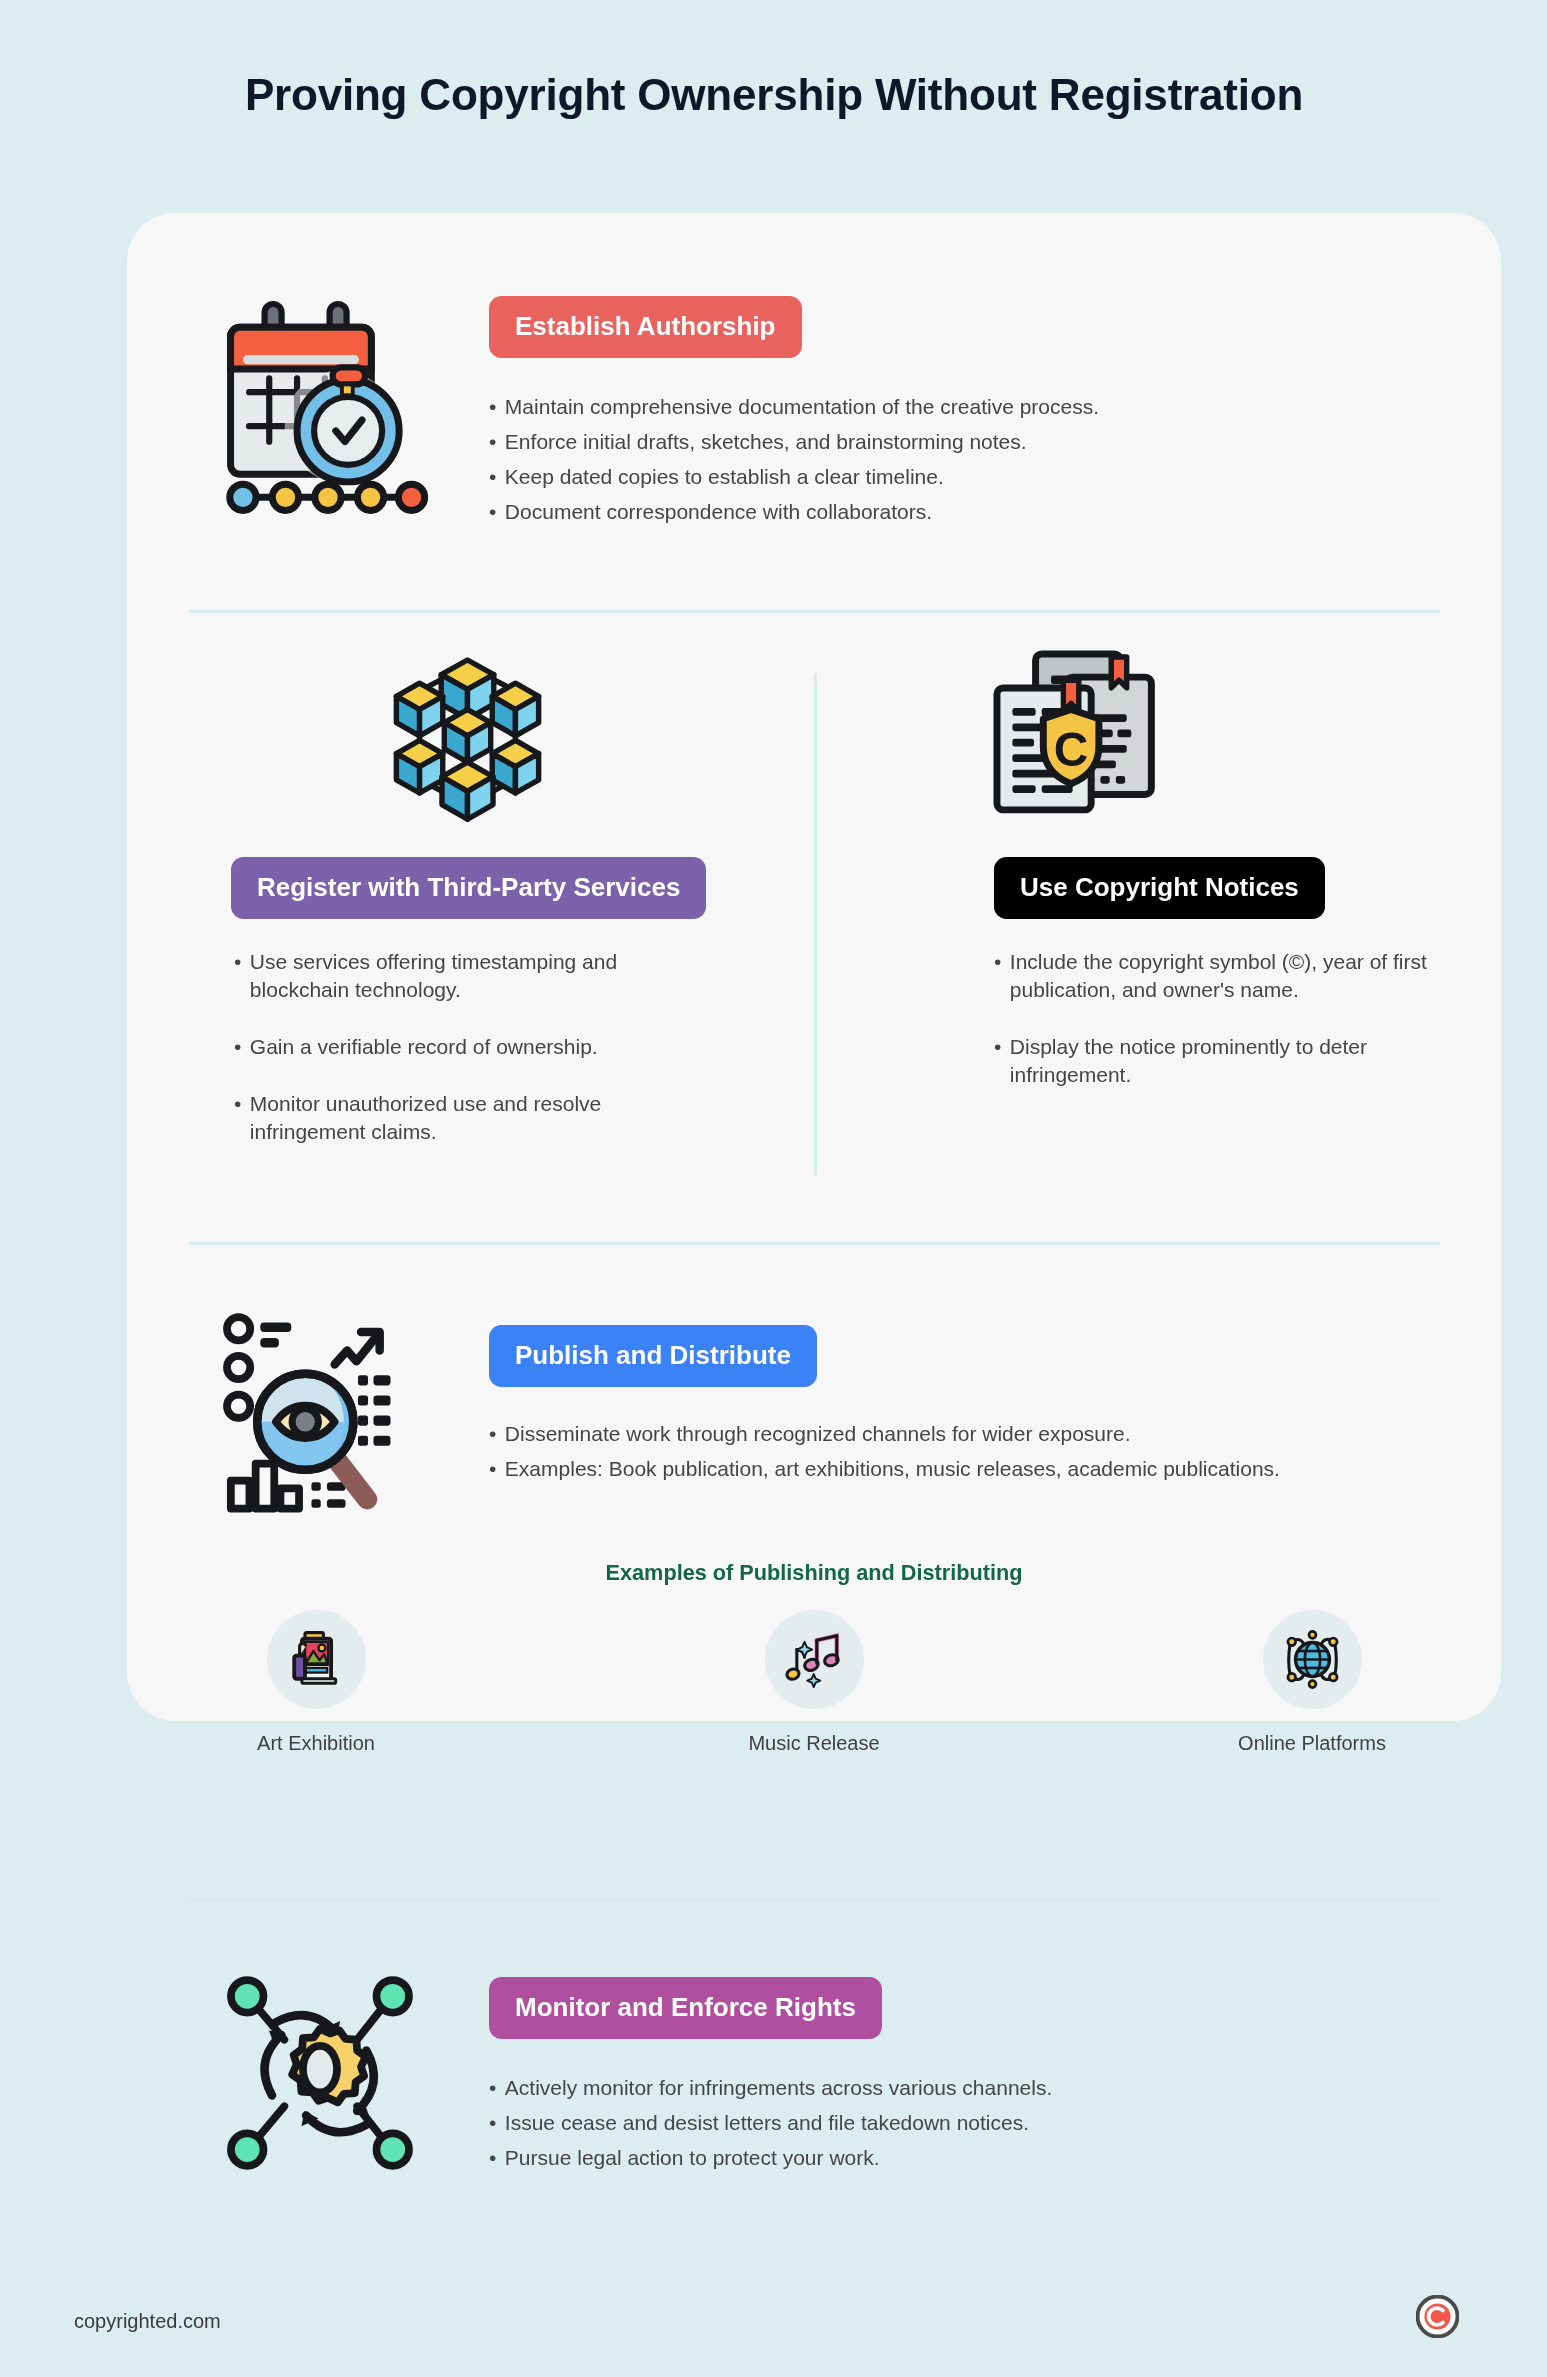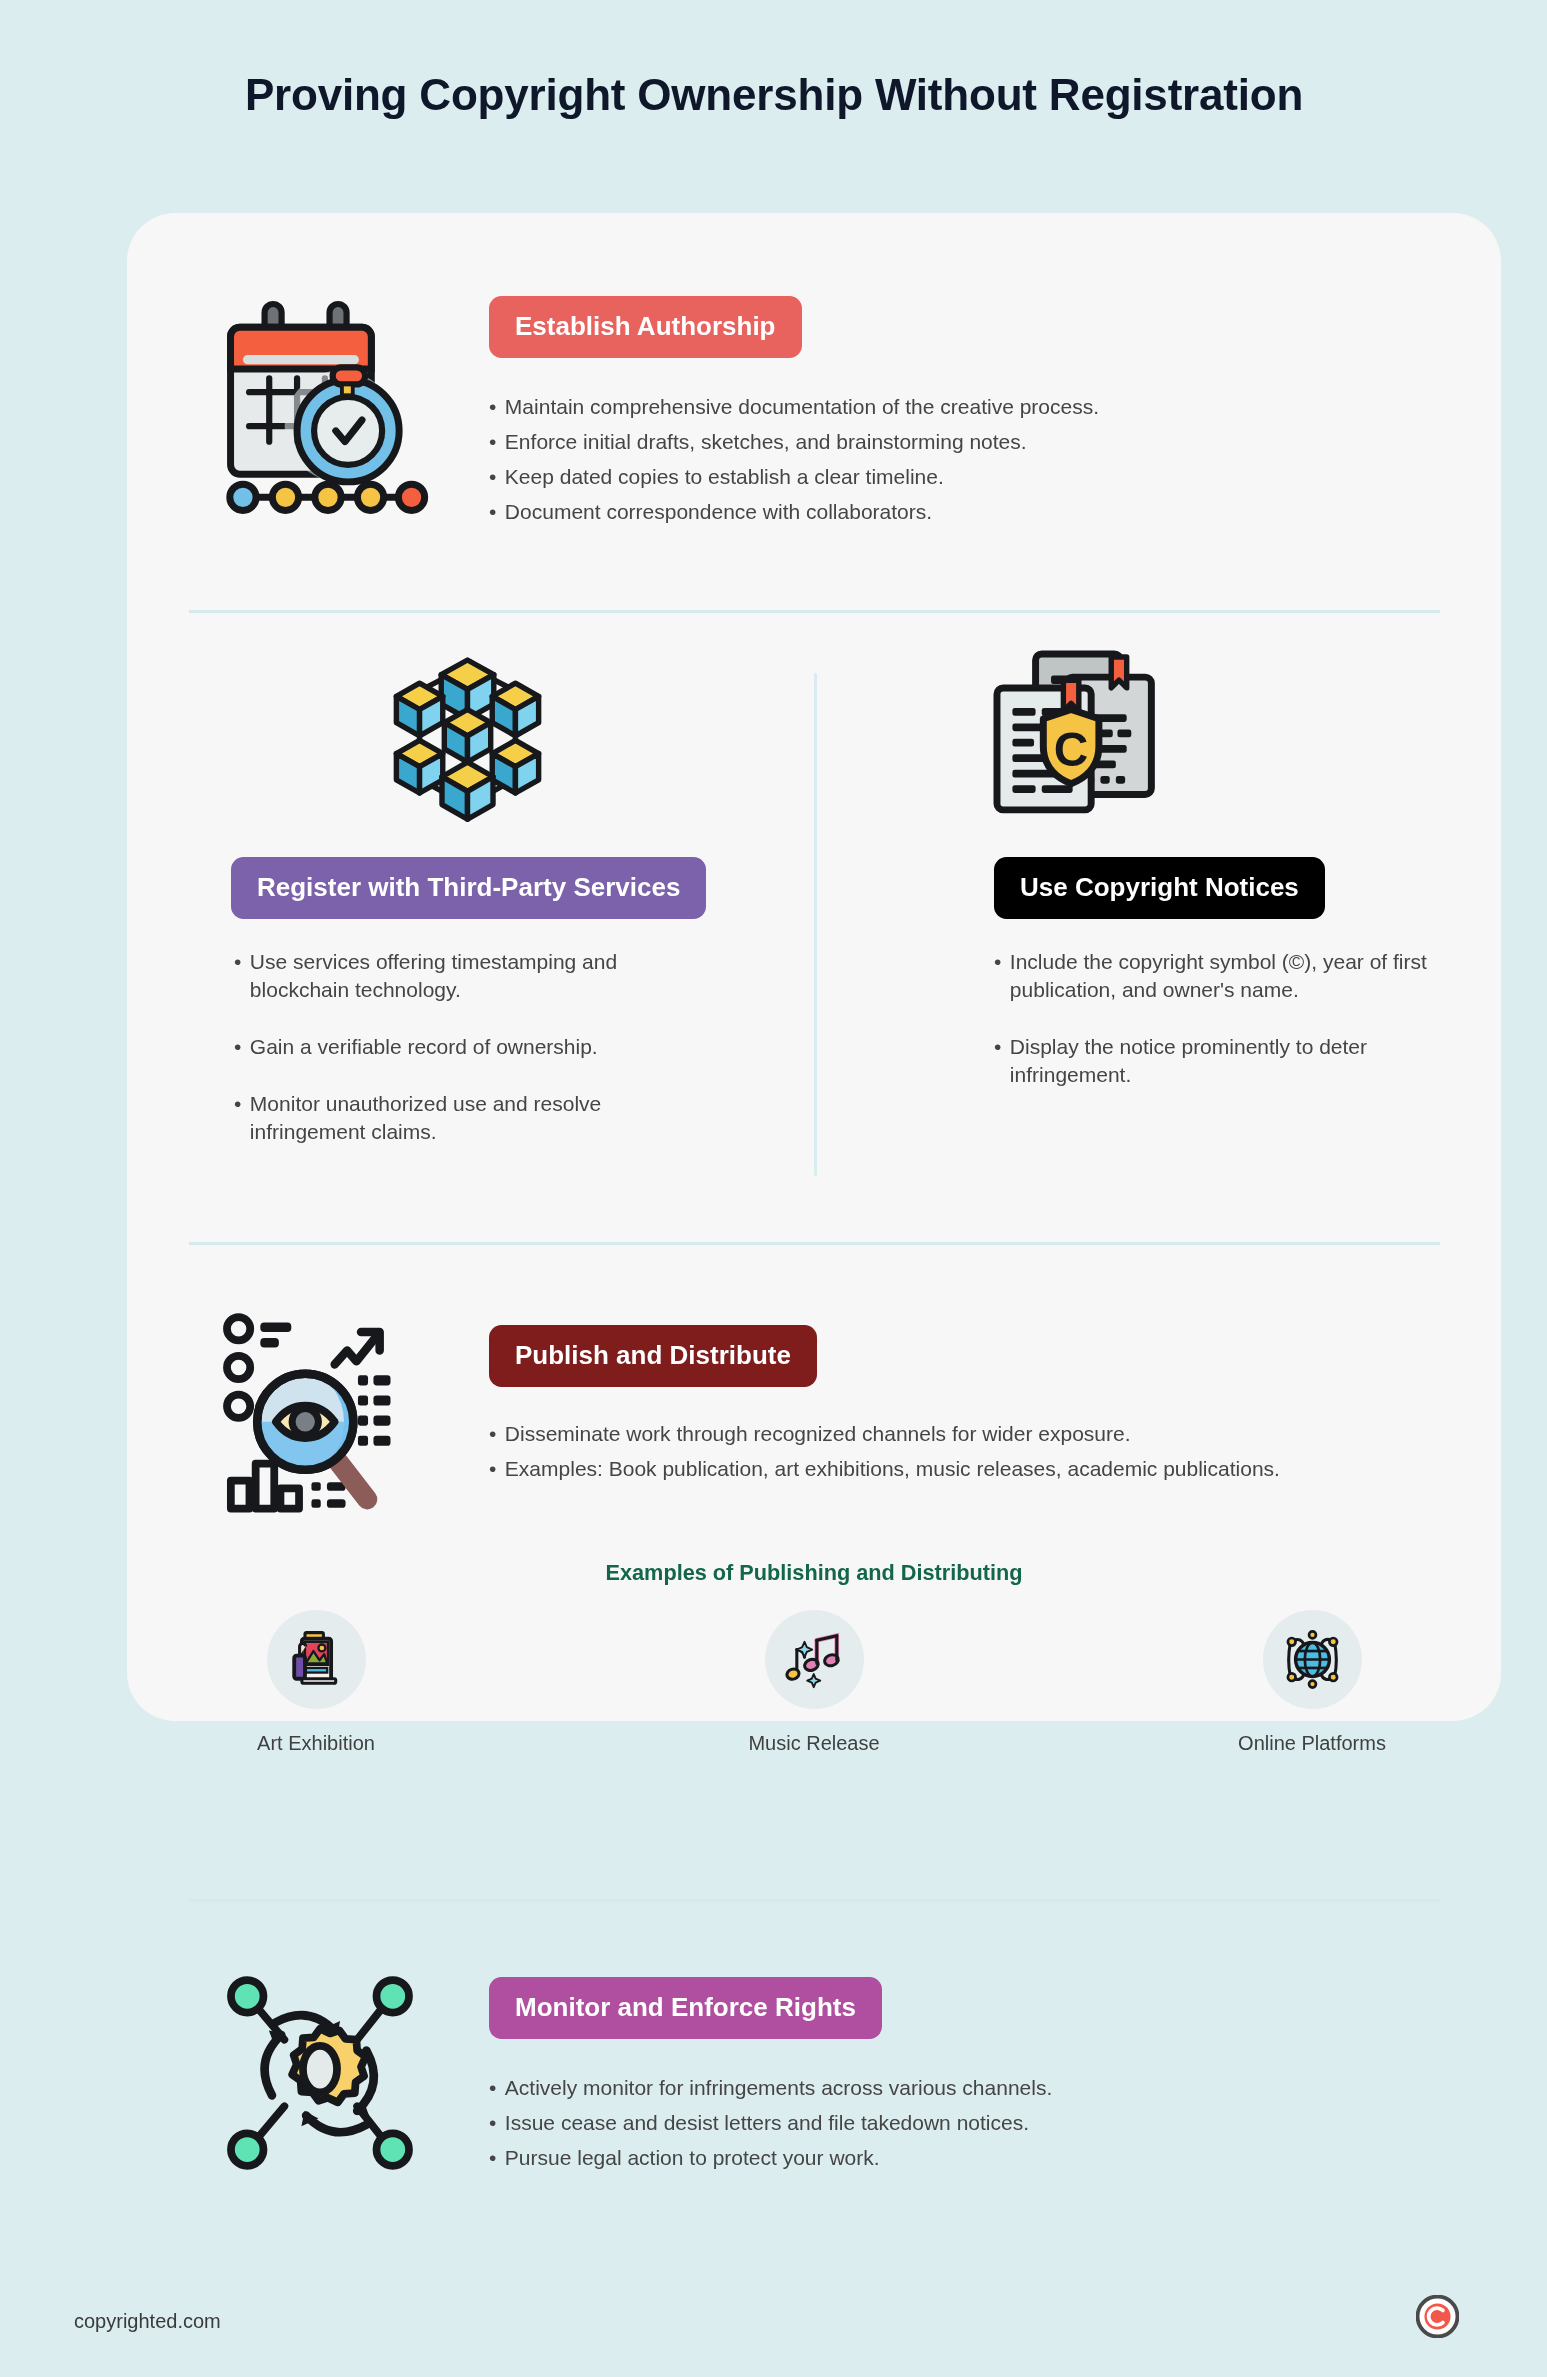--- a/index.html
+++ b/index.html
@@ -393,21 +393,21 @@
         <path d="M110 90 a62 62 0 0 1 0 124 a50 62 0 0 0 0 -124 z" fill="#74bfee"></path>
         <path d="M48 152 a62 62 0 0 0 124 0 z" fill="#74bfee" opacity="0.85"></path>
         <circle cx="110" cy="152" r="62" fill="none" stroke="#16181c" stroke-width="11"></circle>
 
         <path d="M72 152 c20 -28 56 -28 76 0 c-20 28 -56 28 -76 0 z" fill="#f8e7b6" stroke="#16181c" stroke-width="10" stroke-linejoin="round"></path>
         <circle cx="110" cy="152" r="17" fill="#7a7f85" stroke="#16181c" stroke-width="9"></circle>
       </svg>
     </div>
 
     <div style="position:absolute; left:362px; top:44px;">
-      <div class="pill pill-lg" style="background:#7f1d1d;">Publish and Distribute</div>
+      <div class="pill pill-lg" style="background:#3b82f6;">Publish and Distribute</div>
     </div>
 
     <div class="bullets tight" style="position:absolute; left:362px; top:139px; width:913px;">
       <div class="b">
           <span class="dot">•</span>
           <span class="txt">Disseminate work through recognized channels for wider exposure.</span>
         </div>
       <div class="b">
           <span class="dot">•</span>
           <span class="txt">Examples: Book publication, art exhibitions, music releases, academic publications.</span>

